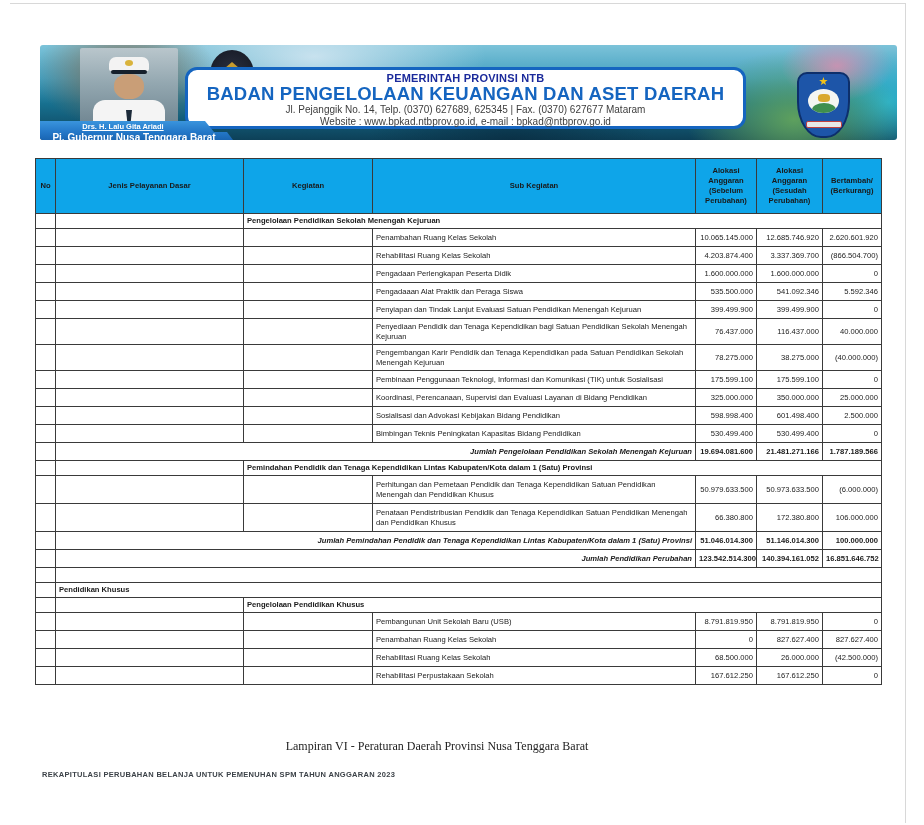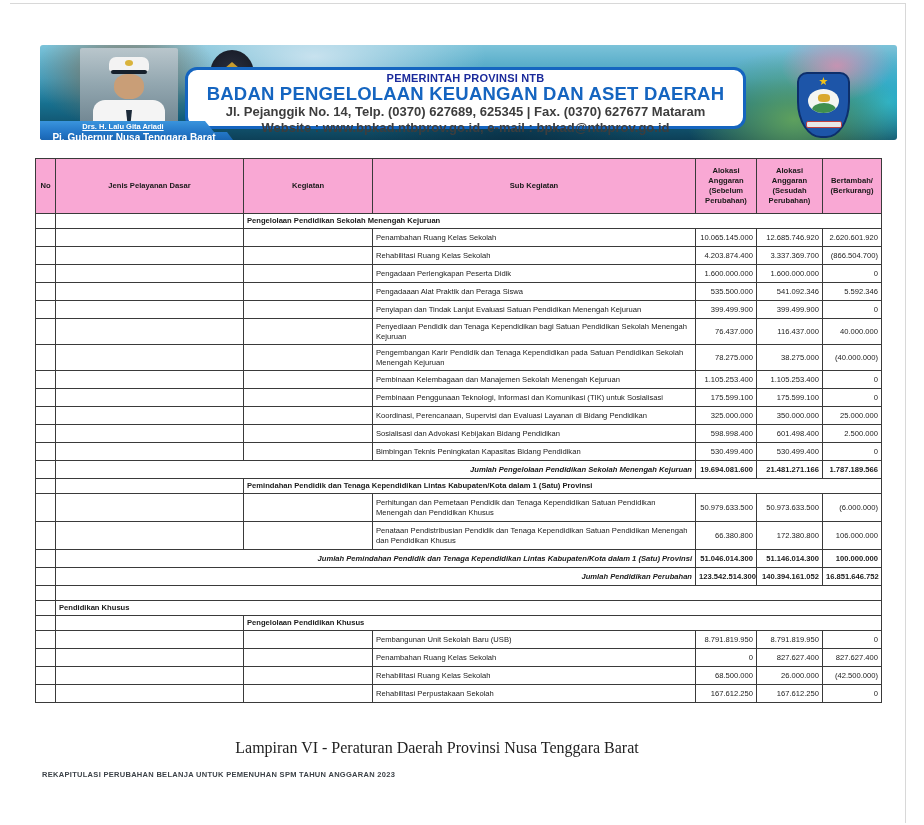--- a/index.html
+++ b/index.html
@@ -40,47 +40,47 @@
     color:#fff; font-size:7.5px; font-weight:700; text-align:center; line-height:11px; }
   .ribbon .l1 span { text-decoration:underline; }
   .ribbon .l2 { width:204px; height:12px; background:linear-gradient(180deg,#2478c8,#145ba8);
     clip-path:polygon(0 0, calc(100% - 9px) 0, 100% 100%, 0 100%);
     color:#fff; font-size:10px; font-weight:700; text-align:center; line-height:12px; }
 
   .title-box { position:absolute; left:145px; top:22px; width:561px; height:62px; z-index:2;
     background:#ffffff; border:3px solid #1565c0; border-radius:12px; box-sizing:border-box; text-align:center; padding-top:2px; }
   .title-box .gov { font-size:11px; font-weight:800; color:#1b2a9b; letter-spacing:.2px; line-height:1.1; }
   .title-box .agency { font-size:18.5px; font-weight:800; color:#1565c0; letter-spacing:.2px; line-height:1.05; }
-  .title-box .addr, .title-box .web { font-size:13px; font-weight:700; color:#3d3d3d; line-height:1.25; }
+  .title-box .addr, .title-box .web { font-size:10px; font-weight:400; color:#3d3d3d; line-height:1.25; }
 
   .coa { position:absolute; left:757px; top:27px; width:53px; height:66px; z-index:2;
     background:linear-gradient(180deg,#2a63b8,#16ay 0); background:#1d55a8;
     border:2px solid #0d2f6b; box-sizing:border-box;
     border-radius:10px 10px 45% 45% / 10px 10px 55% 55%; }
   .coa .star { position:absolute; top:1px; left:0; width:100%; text-align:center; color:#f2c218; font-size:11px; line-height:12px; }
   .coa .oval { position:absolute; top:15px; left:9px; width:31px; height:24px; background:#f4f6f2; border-radius:50%; overflow:hidden; }
   .coa .hill { position:absolute; bottom:-4px; left:4px; width:24px; height:14px; background:#3f8f4f; border-radius:50% 50% 0 0; }
   .coa .deer { position:absolute; top:5px; left:10px; width:12px; height:8px; background:#d9a92e; border-radius:40%; }
   .coa .band { position:absolute; bottom:8px; left:7px; width:36px; height:7px; background:#e8e8e8; border-radius:2px; border:1px solid #c04040; box-sizing:border-box; }
 
   
   .tablewrap { position:absolute; left:35px; top:158px; }
   table.budget { border-collapse:collapse; table-layout:fixed; width:846px; font-size:7.6px; color:#1a1a1a; }
   table.budget th, table.budget td { border:1px solid #3a3a3a; padding:1px 3px; vertical-align:middle; overflow:hidden; }
   table.budget thead tr { height:55px; }
-  table.budget th { font-weight:600; text-align:center; line-height:1.35; background:#f9a8d4; }
+  table.budget th { font-weight:600; text-align:center; line-height:1.35; background:#0ea5e9; }
   td.num { text-align:right; white-space:nowrap; padding-right:2px; }
   td.name { text-align:left; line-height:1.3; }
   tr.r-kegiatan_header td, tr.r-jenis_header td { font-weight:600; }
   tr.r-jumlah td { font-weight:700; }
   td.right-label { text-align:right; padding-right:4px;font-style:italic; }
 
   
   .lampiran { position:absolute; left:0; top:739px; width:874px; text-align:center;
-    font-family:"Liberation Serif", serif; font-size:16px; color:#222; }
+    font-family:"Liberation Serif", serif; font-size:12px; color:#222; }
   .rekap { position:absolute; left:42px; top:770px; font-size:7.5px; font-weight:700; color:#3c4248; letter-spacing:.3px; }
 </style>
 </head>
 <body>
 
 <div class="frame-top"></div>
 <div class="frame-right"></div>
 
 <div class="banner">
   <div class="photo">
@@ -202,29 +202,20 @@
           <td></td>
           <td class="name">Pengembangan Karir Pendidik dan Tenaga Kependidikan pada Satuan Pendidikan Sekolah Menengah Kejuruan</td>
           <td class="num">78.275.000</td>
           <td class="num">38.275.000</td>
           <td class="num">(40.000.000)</td>
         </tr>
         <tr class="r-sub" style="height: 18px;">
           <td></td>
           <td></td>
           <td></td>
-          <td class="name">Pembinaan Kelembagaan dan Manajemen Sekolah Menengah Kejuruan</td>
-          <td class="num">1.105.253.400</td>
-          <td class="num">1.105.253.400</td>
-          <td class="num">0</td>
-        </tr>
-        <tr class="r-sub" style="height: 18px;">
-          <td></td>
-          <td></td>
-          <td></td>
           <td class="name">Pembinaan Penggunaan Teknologi, Informasi dan Komunikasi (TIK) untuk Sosialisasi</td>
           <td class="num">175.599.100</td>
           <td class="num">175.599.100</td>
           <td class="num">0</td>
         </tr>
         <tr class="r-sub" style="height: 18px;">
           <td></td>
           <td></td>
           <td></td>
           <td class="name">Koordinasi, Perencanaan, Supervisi dan Evaluasi Layanan di Bidang Pendidikan</td>

